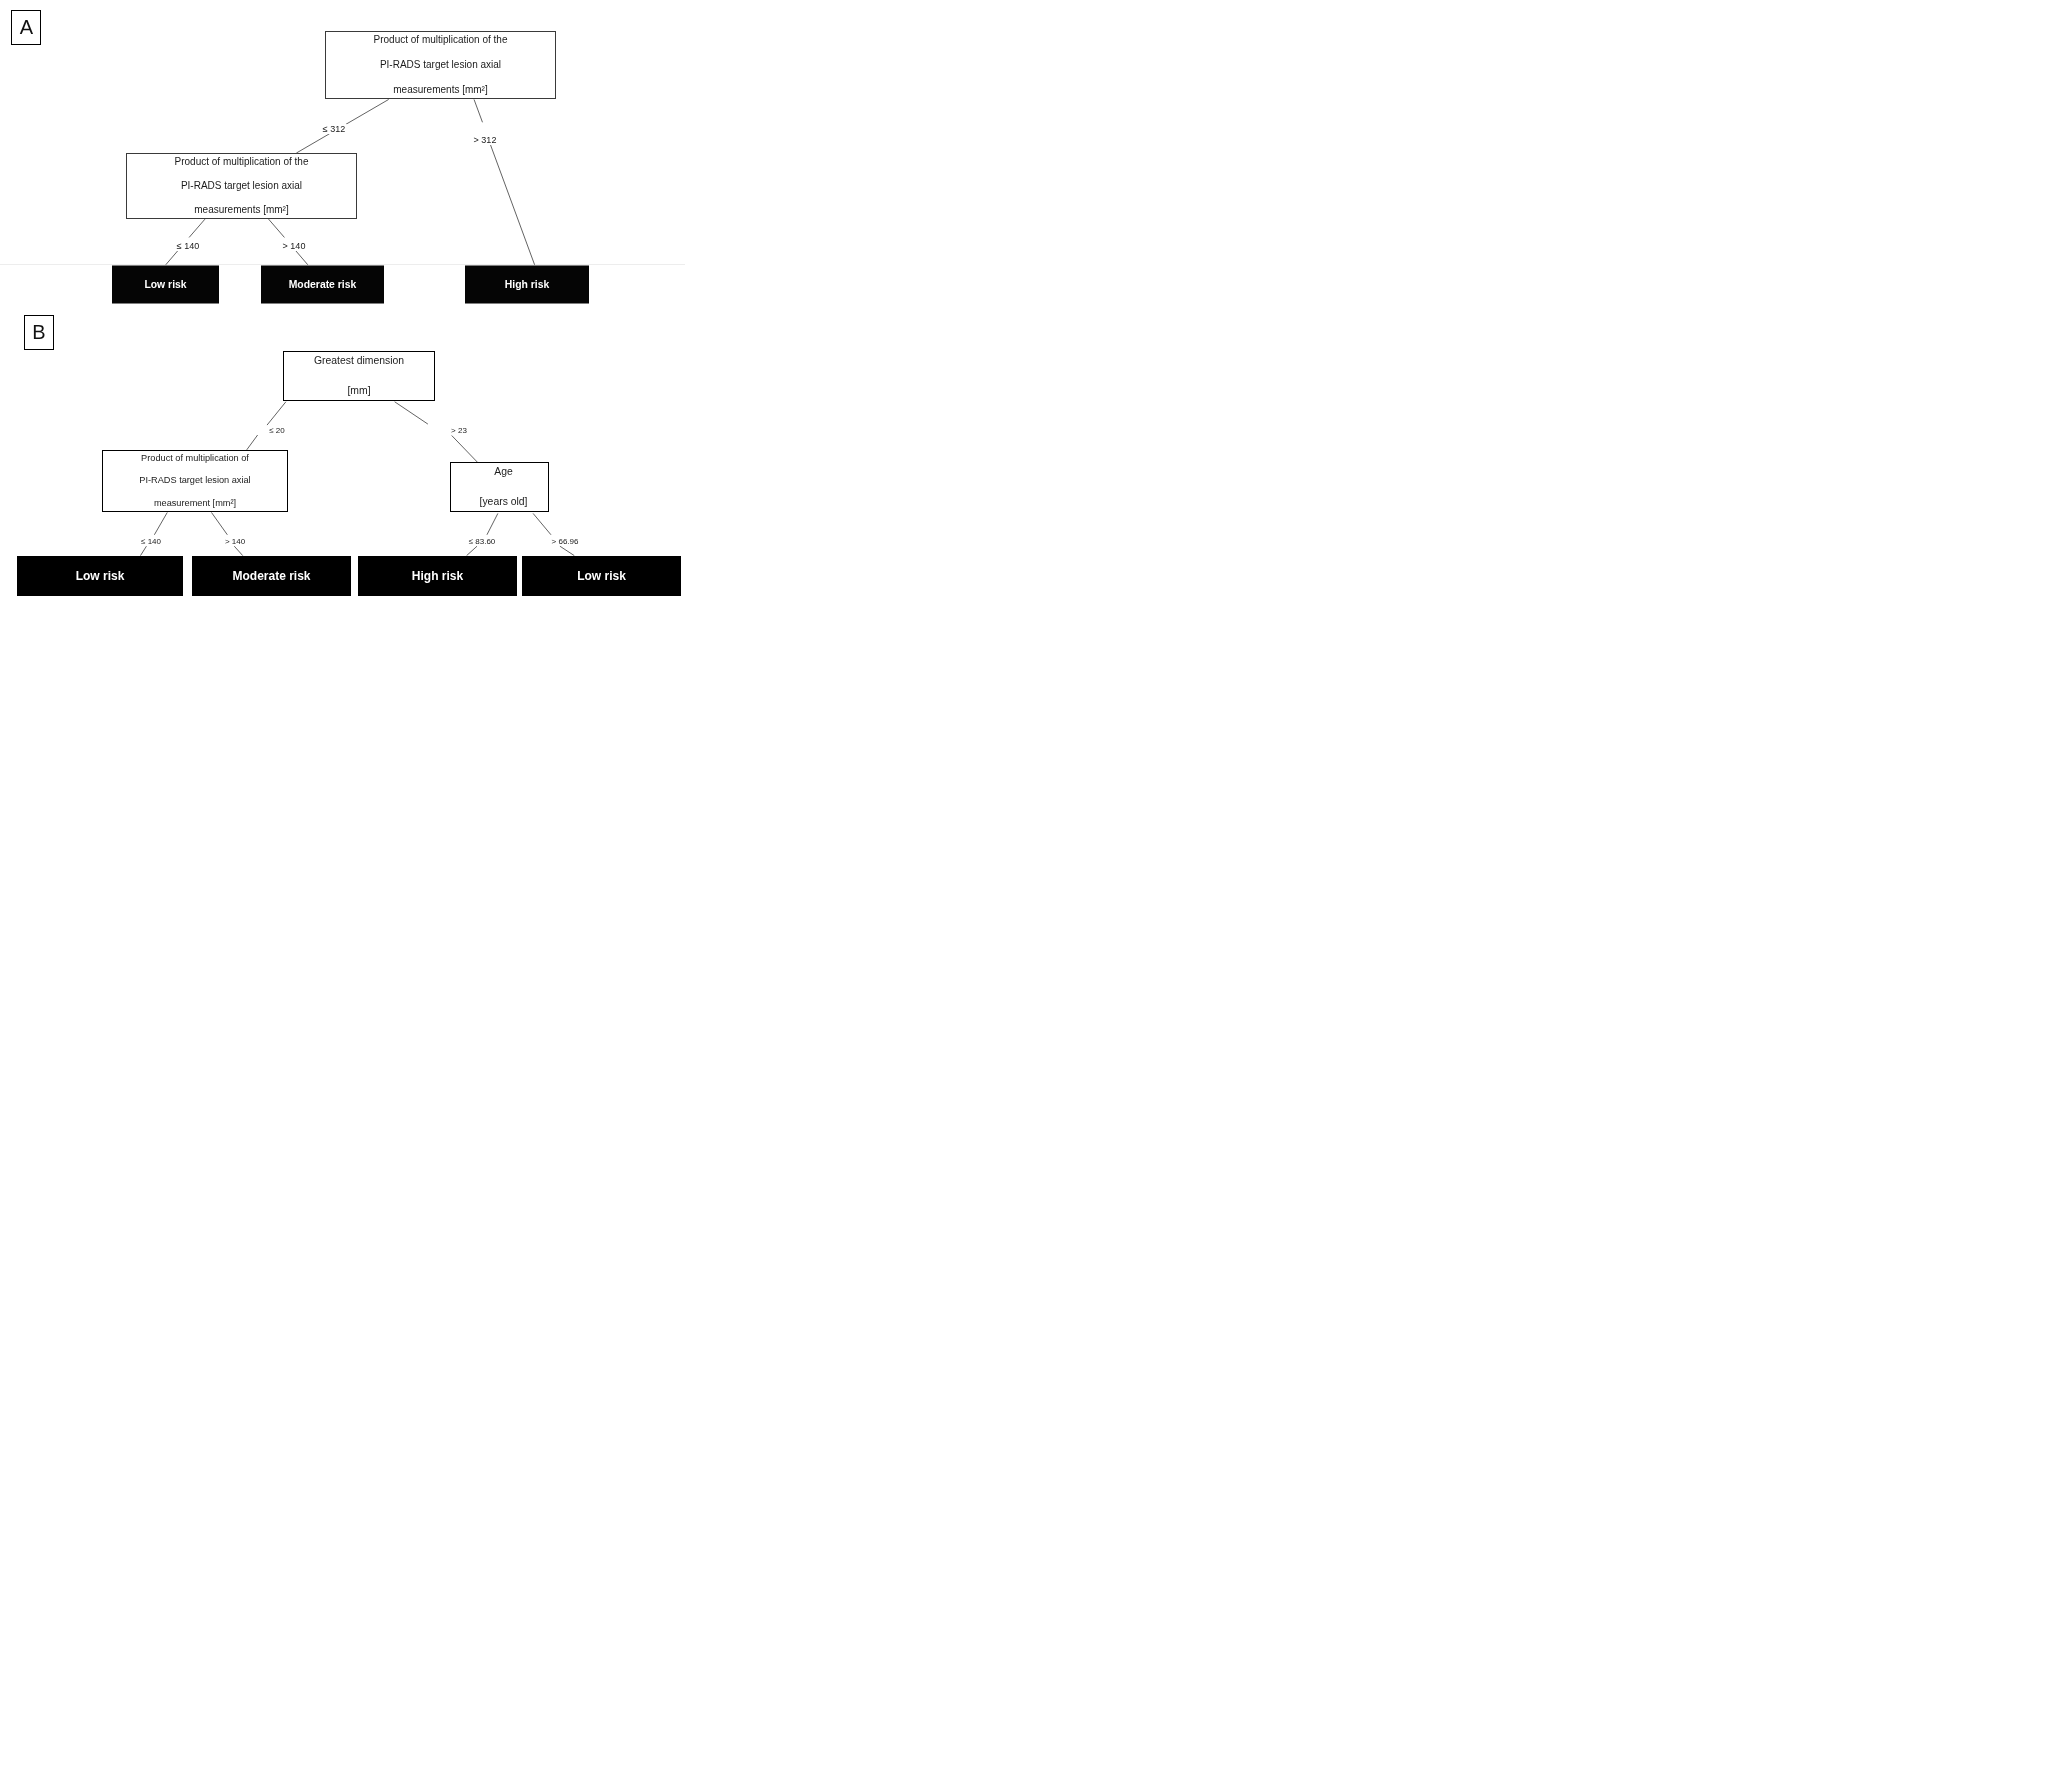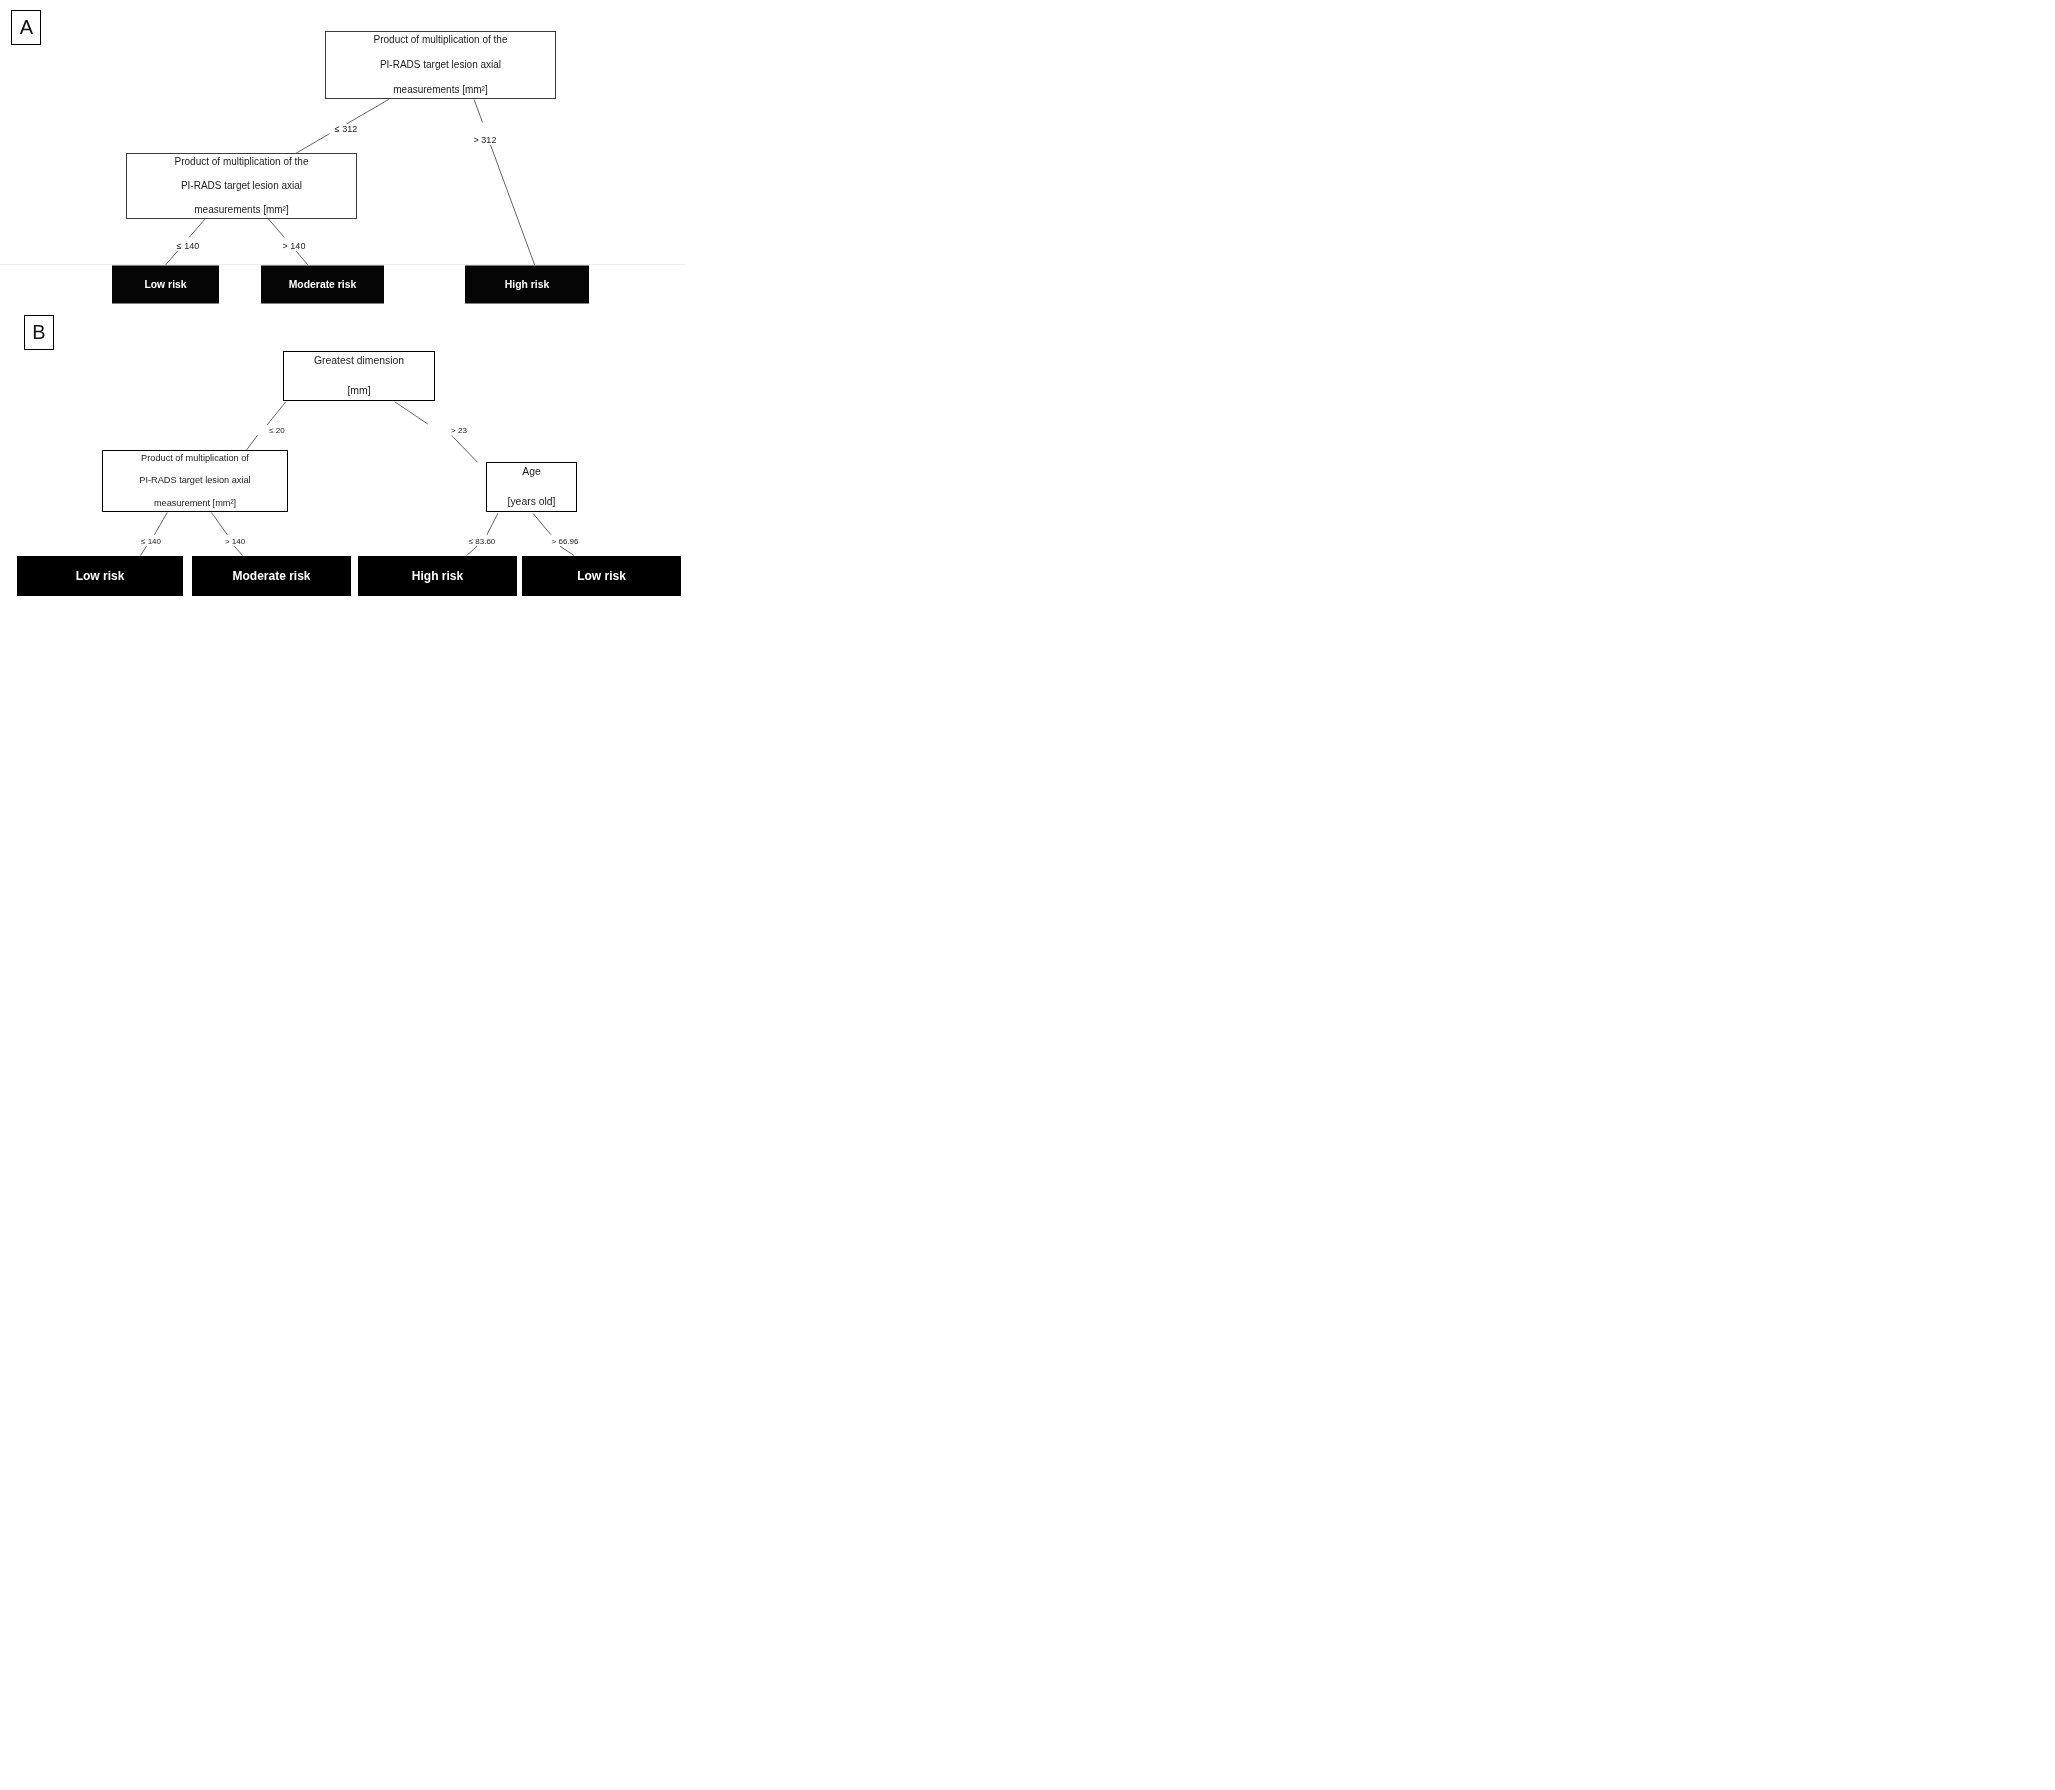--- a/index.html
+++ b/index.html
@@ -144,21 +144,21 @@
     <div>PI-RADS target lesion axial</div>
     <div>measurements [mm²]</div>
   </div>
 
   <div class="node node-a" style="left:126px; top:153px; width:229px; height:64px;">
     <div>Product of multiplication of the</div>
     <div>PI-RADS target lesion axial</div>
     <div>measurements [mm²]</div>
   </div>
 
-  <div class="branch-label bl-a" style="left:346px; top:129px;">≤ 312</div>
+  <div class="branch-label bl-a" style="left:334px; top:129px;">≤ 312</div>
   <div class="branch-label bl-a" style="left:485px; top:140px;">&gt; 312</div>
   <div class="branch-label bl-a" style="left:188px; top:246px;">≤ 140</div>
   <div class="branch-label bl-a" style="left:294px; top:246px;">&gt; 140</div>
 
   <div class="leaf leaf-a" style="left:112px; top:265px; width:107px; height:37px;">Low risk</div>
   <div class="leaf leaf-a" style="left:261px; top:265px; width:123px; height:37px;">Moderate risk</div>
   <div class="leaf leaf-a" style="left:465px; top:265px; width:124px; height:37px;">High risk</div>
 
   <div class="panel-letter" style="left:24px; top:315px; width:28px; height:33px;">
     <span>B</span>
@@ -168,21 +168,21 @@
     <div>Greatest dimension</div>
     <div>[mm]</div>
   </div>
 
   <div class="node node-b small" style="left:102px; top:450px; width:184px; height:60px;">
     <div>Product of multiplication of</div>
     <div>PI-RADS target lesion axial</div>
     <div>measurement [mm²]</div>
   </div>
 
-  <div class="node node-b big" style="left:486px; top:462px; width:89px; height:48px;">
+  <div class="node node-b big" style="left:450px; top:462px; width:89px; height:48px;padding-left:8px;">
     <div>Age</div>
     <div>[years old]</div>
   </div>
 
   <div class="branch-label bl-b" style="left:277px; top:430px;">≤ 20</div>
   <div class="branch-label bl-b" style="left:459px; top:430px;">&gt; 23</div>
   <div class="branch-label bl-b" style="left:151px; top:541px;">≤ 140</div>
   <div class="branch-label bl-b" style="left:235px; top:541px;">&gt; 140</div>
   <div class="branch-label bl-b" style="left:482px; top:541px;">≤ 83.60</div>
   <div class="branch-label bl-b" style="left:565px; top:541px;">&gt; 66.96</div>

